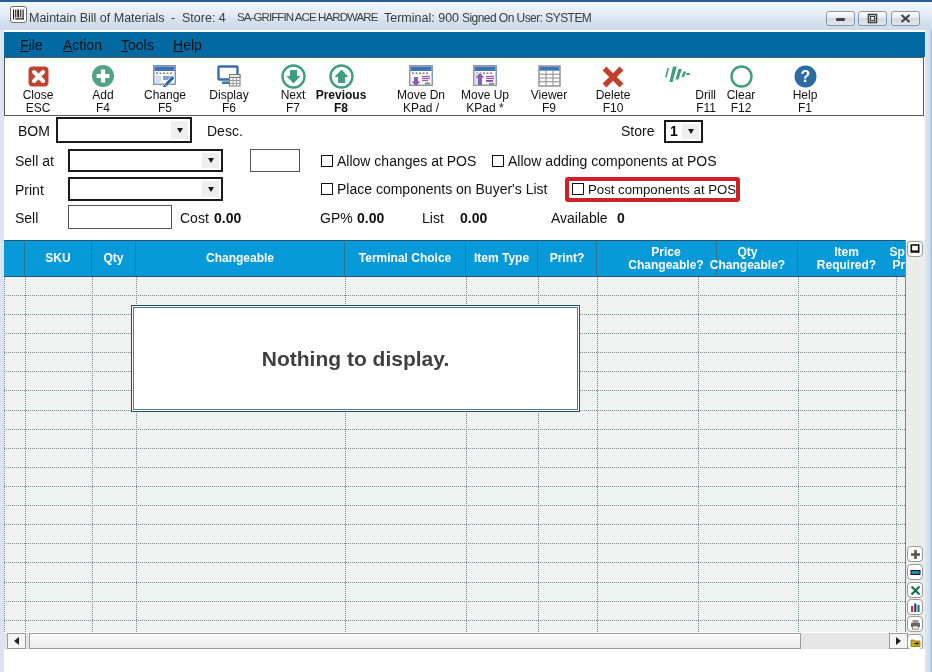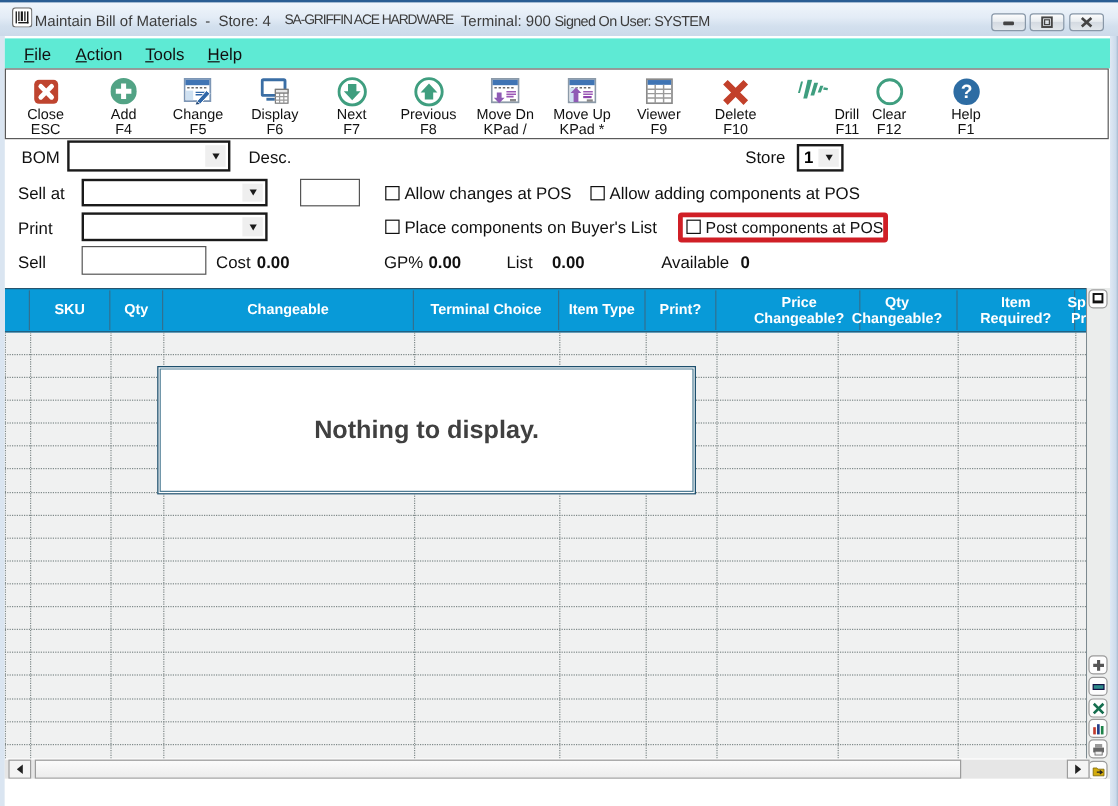--- a/index.html
+++ b/index.html
@@ -17,21 +17,21 @@
 
   
   #title-icon { left:10px; top:6px; }
   #title-text { font-size:12.5px; color:#3c3c3c; white-space:pre; }
   #title-text span { position:absolute; top:0; }
   .cap-btn { top:11px; width:29px; height:15px; border:1px solid #8897a7; border-radius:3px;
     background:linear-gradient(180deg,#fdfdfd 0%,#e8ecf0 45%,#d4dae1 50%,#e2e7ec 100%); }
   .cap-btn svg { display:block; margin:0 auto; }
 
   
-  #menubar { left:4px; top:32px; width:921px; height:25px; background:#5eead4;padding-left:23px; }
+  #menubar { left:4px; top:32px; width:921px; height:25px; background:#0369a1;padding-left:23px; }
   .menu-item { position:absolute; top:5px; font-size:14px; color:#111; }
   .menu-item u { text-decoration:underline; }
 
   
   #toolbar { left:4px; top:57px; width:920px; height:59px; background:#fff; border:1px solid #5a5a5a; }
   .tb { position:absolute; top:0; width:62px; height:57px; text-align:center; }
   .tb .ic { position:absolute; top:7px; left:0; right:0; height:22px; display:flex; align-items:center; justify-content:center; }
   .tb .lb { position:absolute; top:31px; left:-8px; right:-8px; font-size:12px; line-height:12.5px; color:#111; }
 
   
@@ -187,21 +187,21 @@
   </div>
   <div class="tb" style="left:257px;">
     <div class="ic">
         <svg width="25" height="25">
       <circle cx="12.5" cy="12.5" r="11" fill="#fff" stroke="#3f9e7f" stroke-width="2.4"></circle>
       <path d="M9 6 H16 V12 H19.5 L12.5 19.5 L5.5 12 H9 Z" fill="#3f9e7f"></path>
     </svg>
       </div>
     <div class="lb">Next<br>F7</div>
   </div>
-  <div class="tb" style="left:321px;">
+  <div class="tb" style="left:305px;font-weight:bold;">
     <div class="ic">
         <svg width="25" height="25">
       <circle cx="12.5" cy="12.5" r="11" fill="#fff" stroke="#3f9e7f" stroke-width="2.4"></circle>
       <path d="M9 19 H16 V13 H19.5 L12.5 5.5 L5.5 13 H9 Z" fill="#3f9e7f"></path>
     </svg>
       </div>
     <div class="lb">Previous<br>F8</div>
   </div>
   <div class="tb" style="left:385px;">
     <div class="ic">

